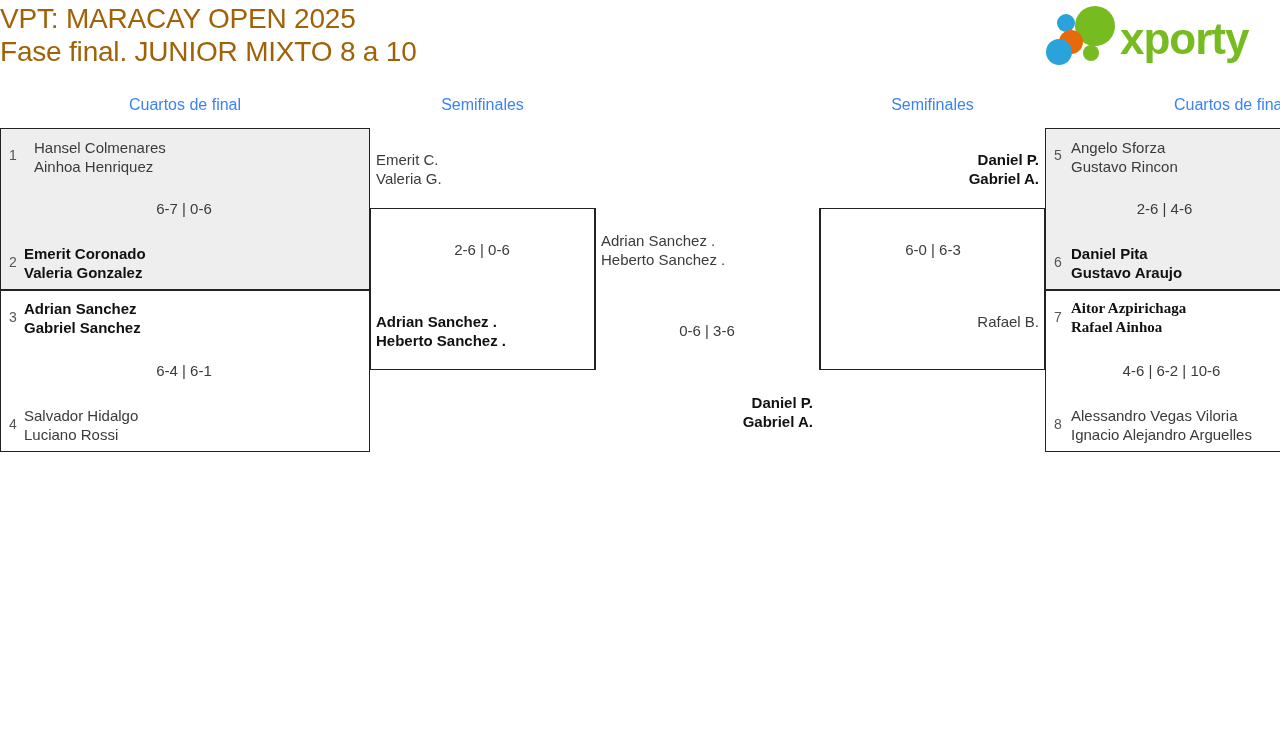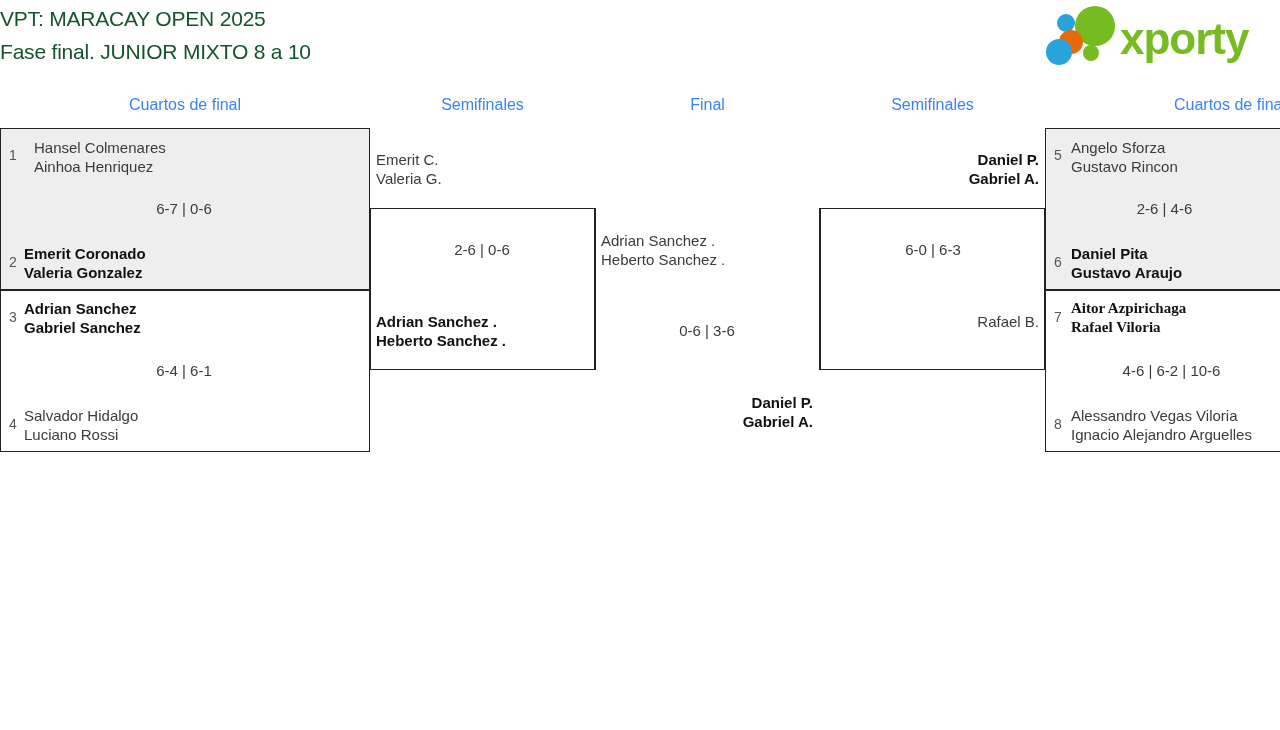--- a/index.html
+++ b/index.html
@@ -10,22 +10,22 @@
     background: #ffffff;
     overflow: hidden;
     font-family: "Liberation Sans", sans-serif;
     color: #1a1a1a;
   }
   .page { position: relative; width: 1280px; height: 730px; overflow: hidden; }
 
   
   .title-block {
     position: absolute; left: 0px; top: 2px;
-    font-size: 21px; line-height: 33px; font-weight: 400;
-    color: #14532d; letter-spacing: -0.2px; white-space: nowrap;
+    font-size: 28px; line-height: 33px; font-weight: 400;
+    color: #a16207; letter-spacing: -0.2px; white-space: nowrap;
   }
   .title-line { display: block; }
 
   .logo {
     position: absolute; right: 4px; top: 6px;
     width: 232px; height: 62px; text-decoration: underline;
   }
   .logo svg { display: block; width: 232px; height: 62px; }
 
   
@@ -107,21 +107,20 @@
         <circle cx="27" cy="36" r="12" fill="#e8690b"></circle>
         <circle cx="15" cy="46" r="13" fill="#2aa3db"></circle>
         <circle cx="47" cy="47" r="8" fill="#76bc21"></circle>
       </g>
       <text x="76" y="48" font-family="Liberation Sans, sans-serif" font-size="44" font-weight="700" fill="#76bc21" letter-spacing="-1">xporty</text>
     </svg>
   </div>
 
   <div class="col-head ch-qf-l">Cuartos de final</div>
   <div class="col-head ch-sf-l">Semifinales</div>
-  <div class="col-head ch-final">Final</div>
   <div class="col-head ch-sf-r">Semifinales</div>
   <div class="col-head ch-qf-r">Cuartos de final</div>
 
   <div class="box shaded qf-l-1"></div>
   <div class="box qf-l-2"></div>
 
   <div class="seed" style="left:2px; top:147px;">1</div>
   <div class="team" style="left:26px; top:138px;margin-left:8px;">
     <span class="ln">Hansel Colmenares</span>
     <span class="ln">Ainhoa Henriquez</span>
@@ -195,21 +194,21 @@
 
   <div class="seed" style="left:1047px; top:254px;">6</div>
   <div class="team win" style="left:1071px; top:244px;">
     <span class="ln">Daniel Pita</span>
     <span class="ln">Gustavo Araujo</span>
   </div>
 
   <div class="seed" style="left:1047px; top:309px;">7</div>
   <div class="team win" style="left:1071px; top:299px;font-family:Liberation Serif, serif;">
     <span class="ln">Aitor Azpirichaga</span>
-    <span class="ln">Rafael Viloria</span>
+    <span class="ln">Rafael Ainhoa</span>
   </div>
   <div class="score r" style="left:1071px; top:362px; width:201px;">4-6 | 6-2 | 10-6</div>
 
   <div class="seed" style="left:1047px; top:416px;">8</div>
   <div class="team" style="left:1071px; top:406px;">
     <span class="ln">Alessandro Vegas Viloria</span>
     <span class="ln">Ignacio Alejandro Arguelles</span>
   </div>
 
 </div>

